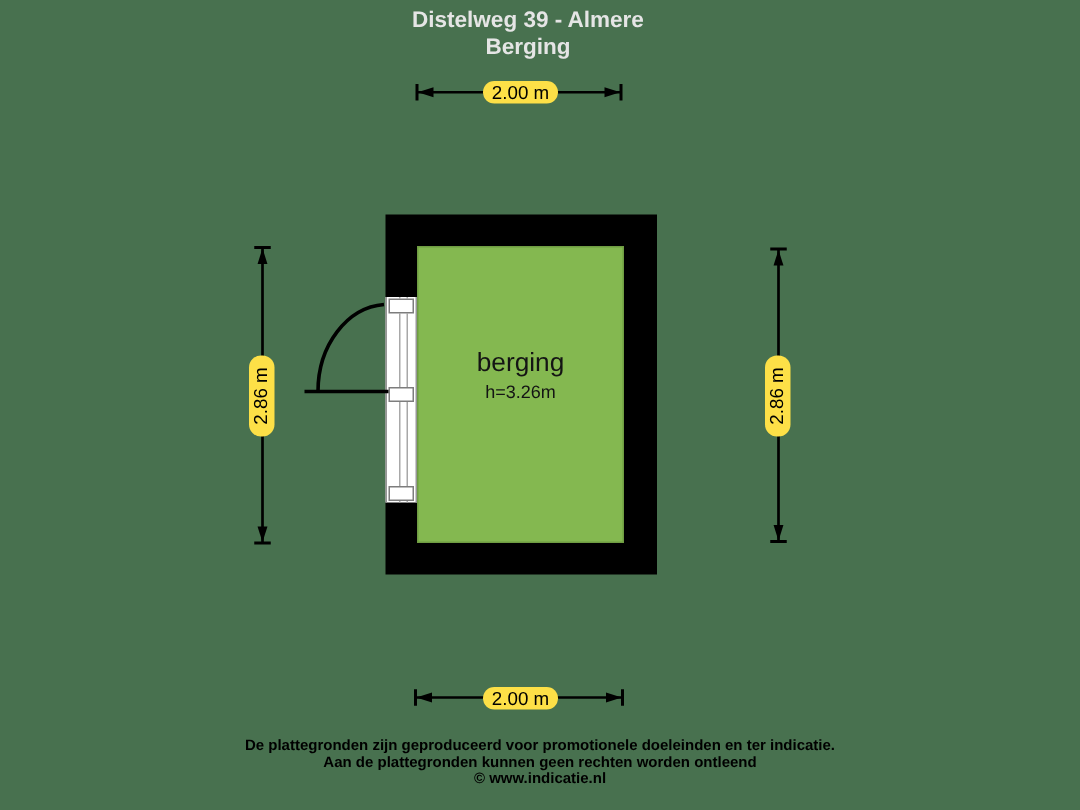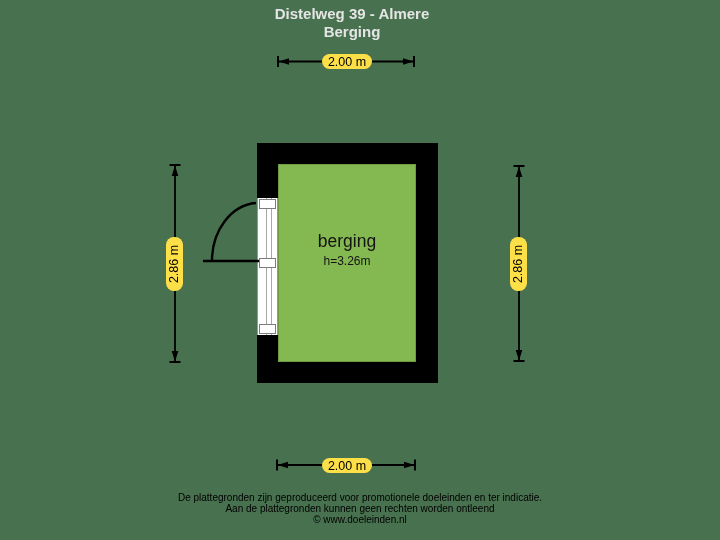--- a/index.html
+++ b/index.html
@@ -100,21 +100,21 @@
     z-index: 5;
   }
   .room-label .name { font-size: 17.5px; line-height: 20px; }
   .room-label .hgt  { font-size: 12px; line-height: 14px; margin-top: 3px; }
 
   
   .footer {
     left: 0; top: 493px; width: 720px;
     text-align: center;
     color: #000;
-    font-weight: normal;
+    font-weight: bold;
     font-size: 10px;
     line-height: 10.8px;
   }
 </style>
 </head>
 <body>
 
 <div class="abs title">
   <div>Distelweg 39 - Almere</div>
   <div>Berging</div>
@@ -185,14 +185,14 @@
 </div>
 
 <div class="abs room-label">
   <div class="name">berging</div>
   <div class="hgt">h=3.26m</div>
 </div>
 
 <div class="abs footer">
   <div>De plattegronden zijn geproduceerd voor promotionele doeleinden en ter indicatie.</div>
   <div>Aan de plattegronden kunnen geen rechten worden ontleend</div>
-  <div>© www.doeleinden.nl</div>
+  <div>© www.indicatie.nl</div>
 </div>
 
 </body></html>

